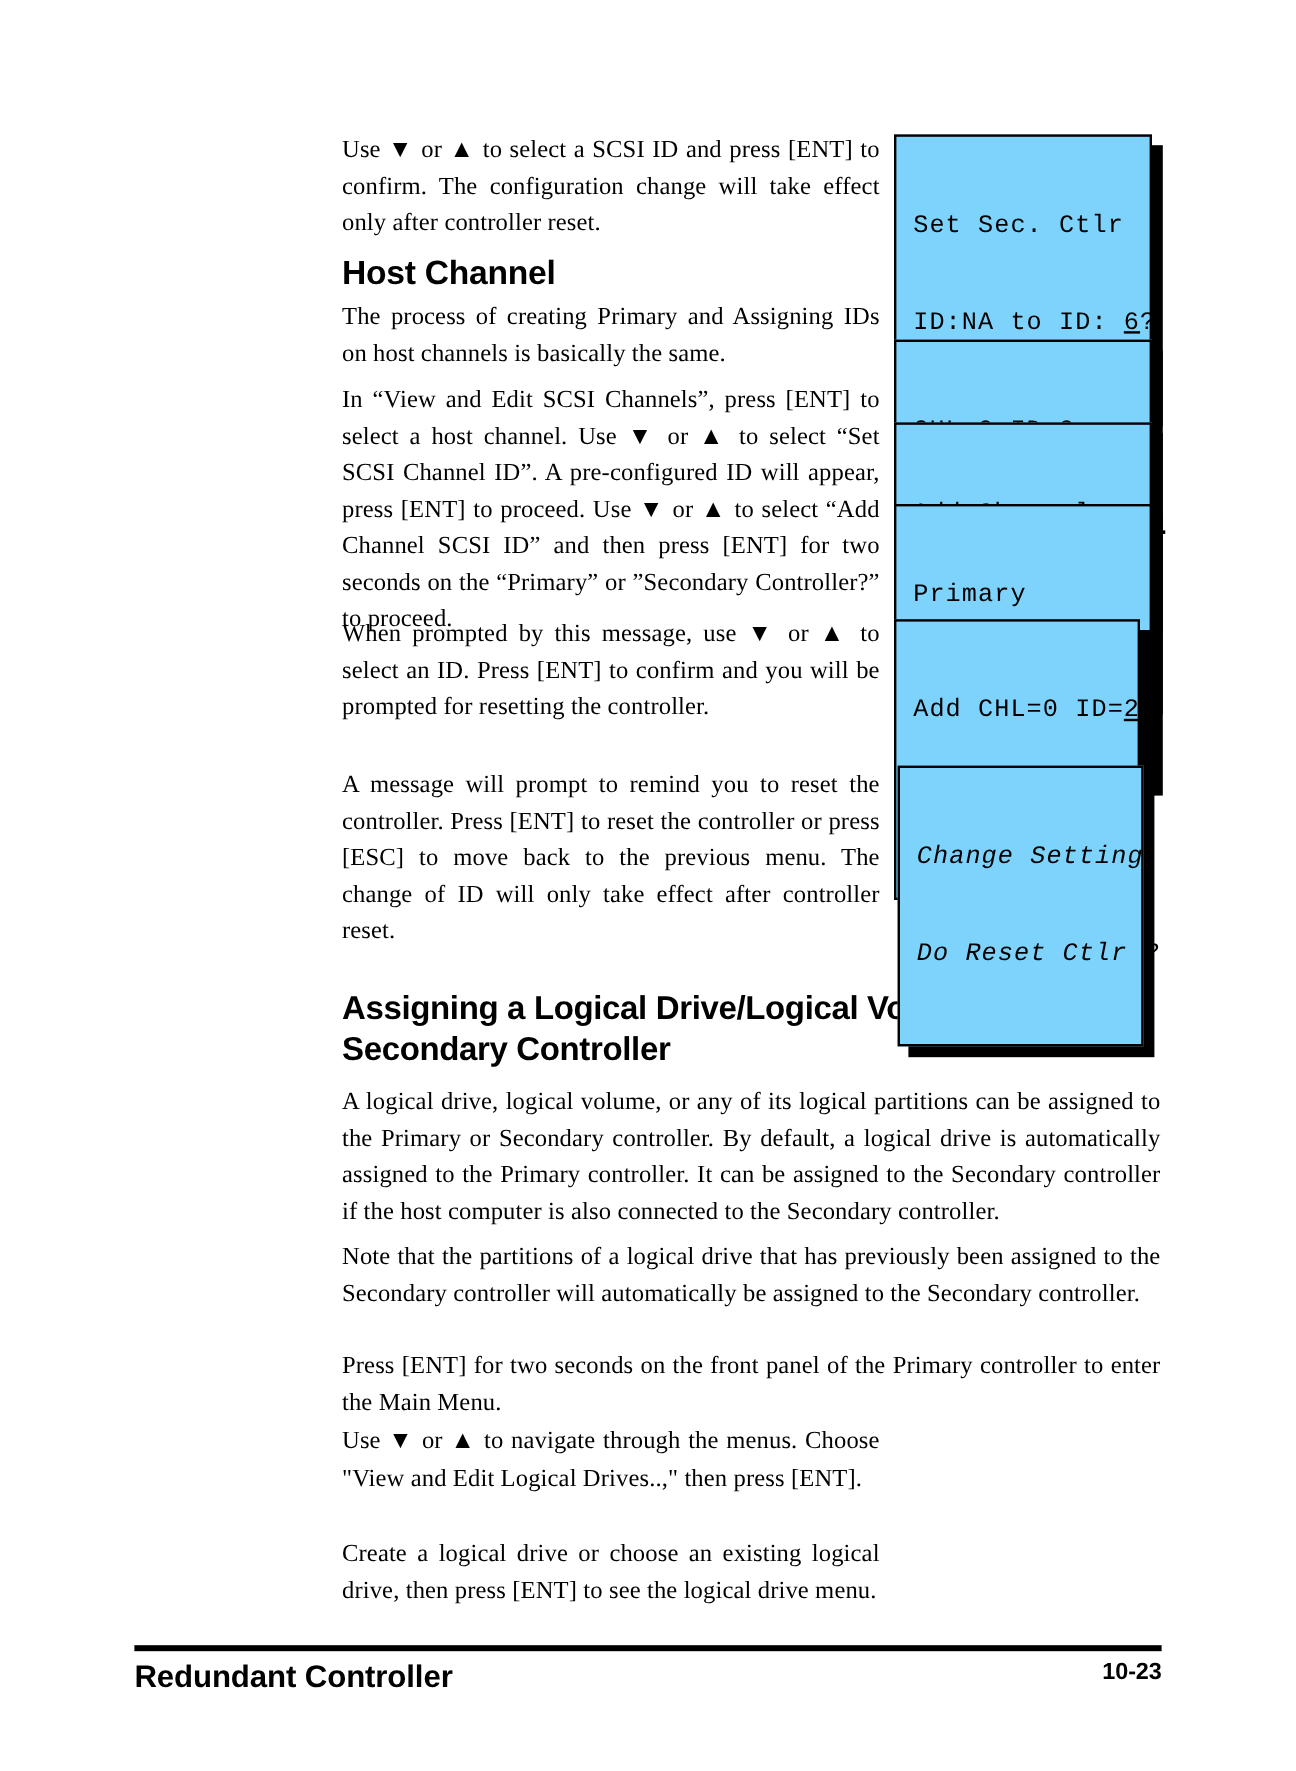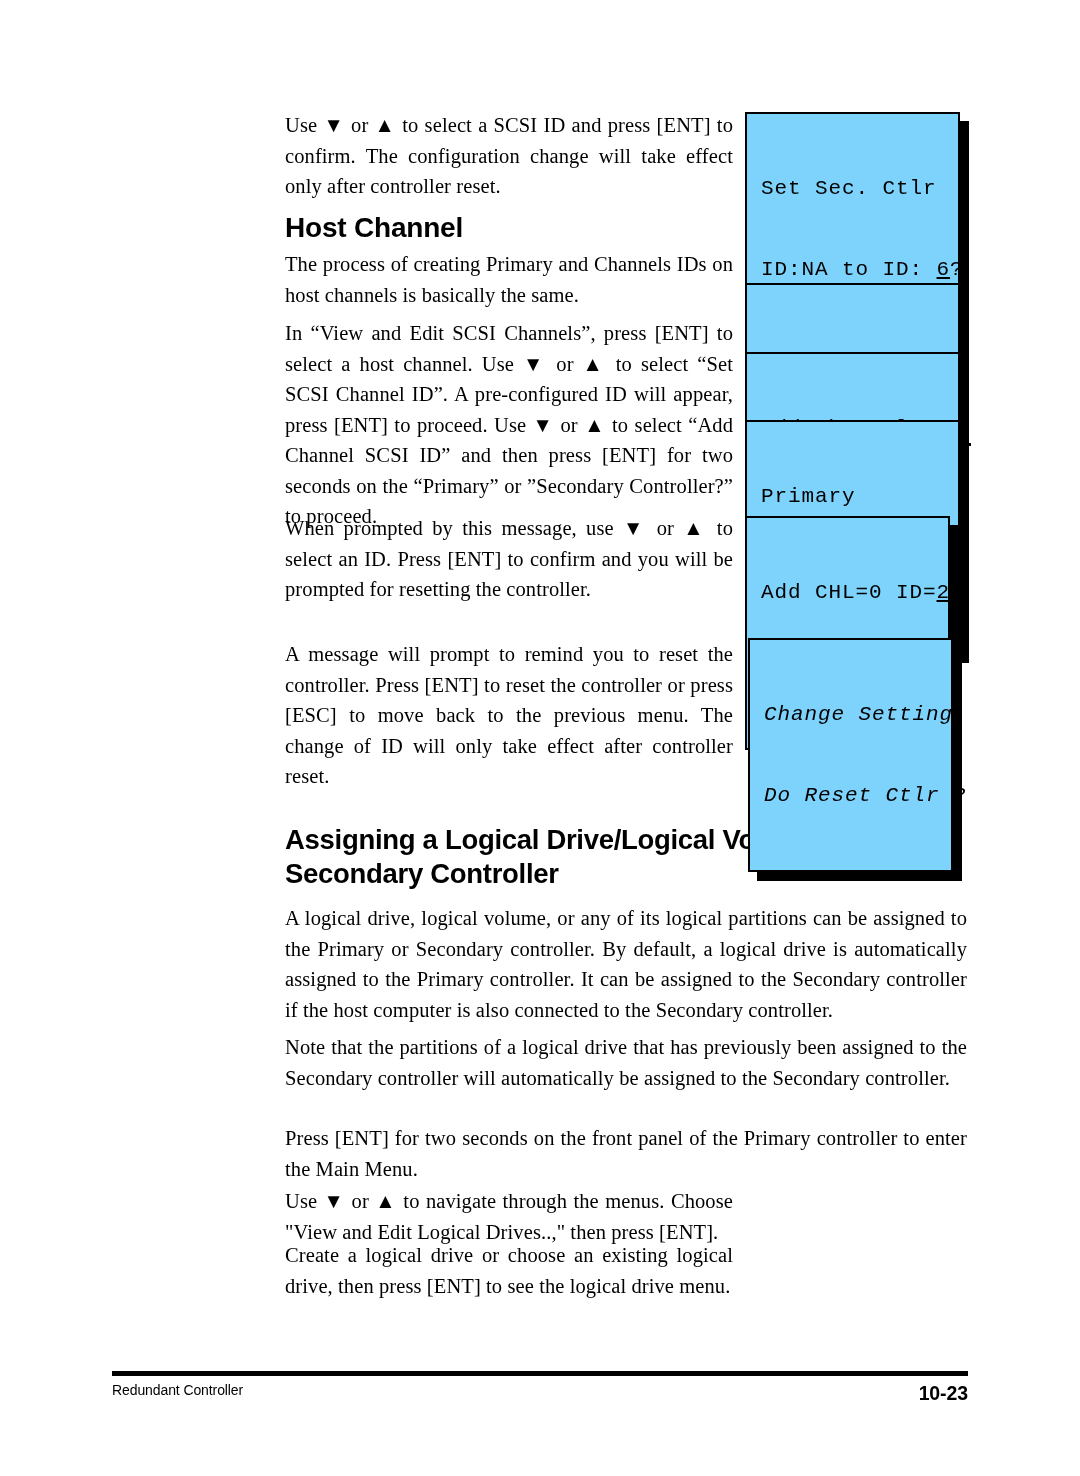--- a/index.html
+++ b/index.html
@@ -91,22 +91,22 @@
     top: 1371px;
     width: 856px;
     height: 5px;
     background: #000000;
   }
   .footer-left {
     position: absolute;
     left: 112px;
     top: 1382px;
     font-family: "Liberation Sans", sans-serif;
-    font-weight: normal;
-    font-size: 14px;
+    font-weight: bold;
+    font-size: 26px;
     letter-spacing: -0.1px;
   }
   .footer-right {
     position: absolute;
     left: 0;
     top: 1382px;
     width: 968px;
     text-align: right;
     font-family: "Liberation Sans", sans-serif;
     font-weight: bold;
@@ -126,21 +126,21 @@
   <div class="lcd" style="left:745px; top:112px; width:215px;">
     <span class="line">Set Sec. Ctlr</span>
     <span class="line"><span>ID:NA to ID: </span><u>6</u><span>?</span></span>
   </div>
 
   <div class="col-narrow" style="top:213px;">
     <h2 class="section">Host Channel</h2>
   </div>
 
   <div class="col-narrow" style="top:249px;">
-    <p class="body">The  process  of  creating  Primary  and  Channels IDs on host channels is basically the same.</p>
+    <p class="body">The  process  of  creating  Primary  and  Assigning IDs on host channels is basically the same.</p>
   </div>
 
   <div class="col-narrow" style="top:318px;">
     <p class="body">In “View  and  Edit  SCSI  Channels”, press  [ENT] to select a host channel.  Use ▼ or ▲ to select “Set SCSI  Channel  ID”.    A  pre-configured  ID  will appear, press [ENT] to proceed.   Use ▼ or ▲ to select  “Add  Channel  SCSI  ID”  and  then  press [ENT]  for  two  seconds  on  the  “Primary”  or ”Secondary Controller?” to proceed.</p>
   </div>
 
   <div class="lcd" style="left:745px; top:283px; width:215px;">
     <span class="line">CHL=0 ID=0</span>
     <span class="line">Primary Ctlr  ..</span>
   </div>
@@ -187,21 +187,21 @@
 
   <div class="col-wide" style="top:1123px;">
     <p class="body">Press [ENT] for two seconds on the front panel of the Primary controller to enter the Main Menu.</p>
   </div>
 
   <div class="col-narrow" style="top:1186px;">
     <p class="body">Use  ▼  or  ▲  to  navigate  through  the  menus. Choose "View  and  Edit  Logical  Drives..,"  then press [ENT].</p>
   </div>
 
 
-  <div class="col-narrow" style="top:1240px;">
+  <div class="col-narrow" style="top:1280px;">
     <p class="body">Create a logical drive or choose an existing logical drive,  then  press  [ENT]  to  see  the  logical  drive menu.</p>
   </div>
 
   <div class="footer-rule"></div>
   <div class="footer-left">Redundant Controller</div>
   <div class="footer-right">10-23</div>
 
 </div>
 
 </body></html>

